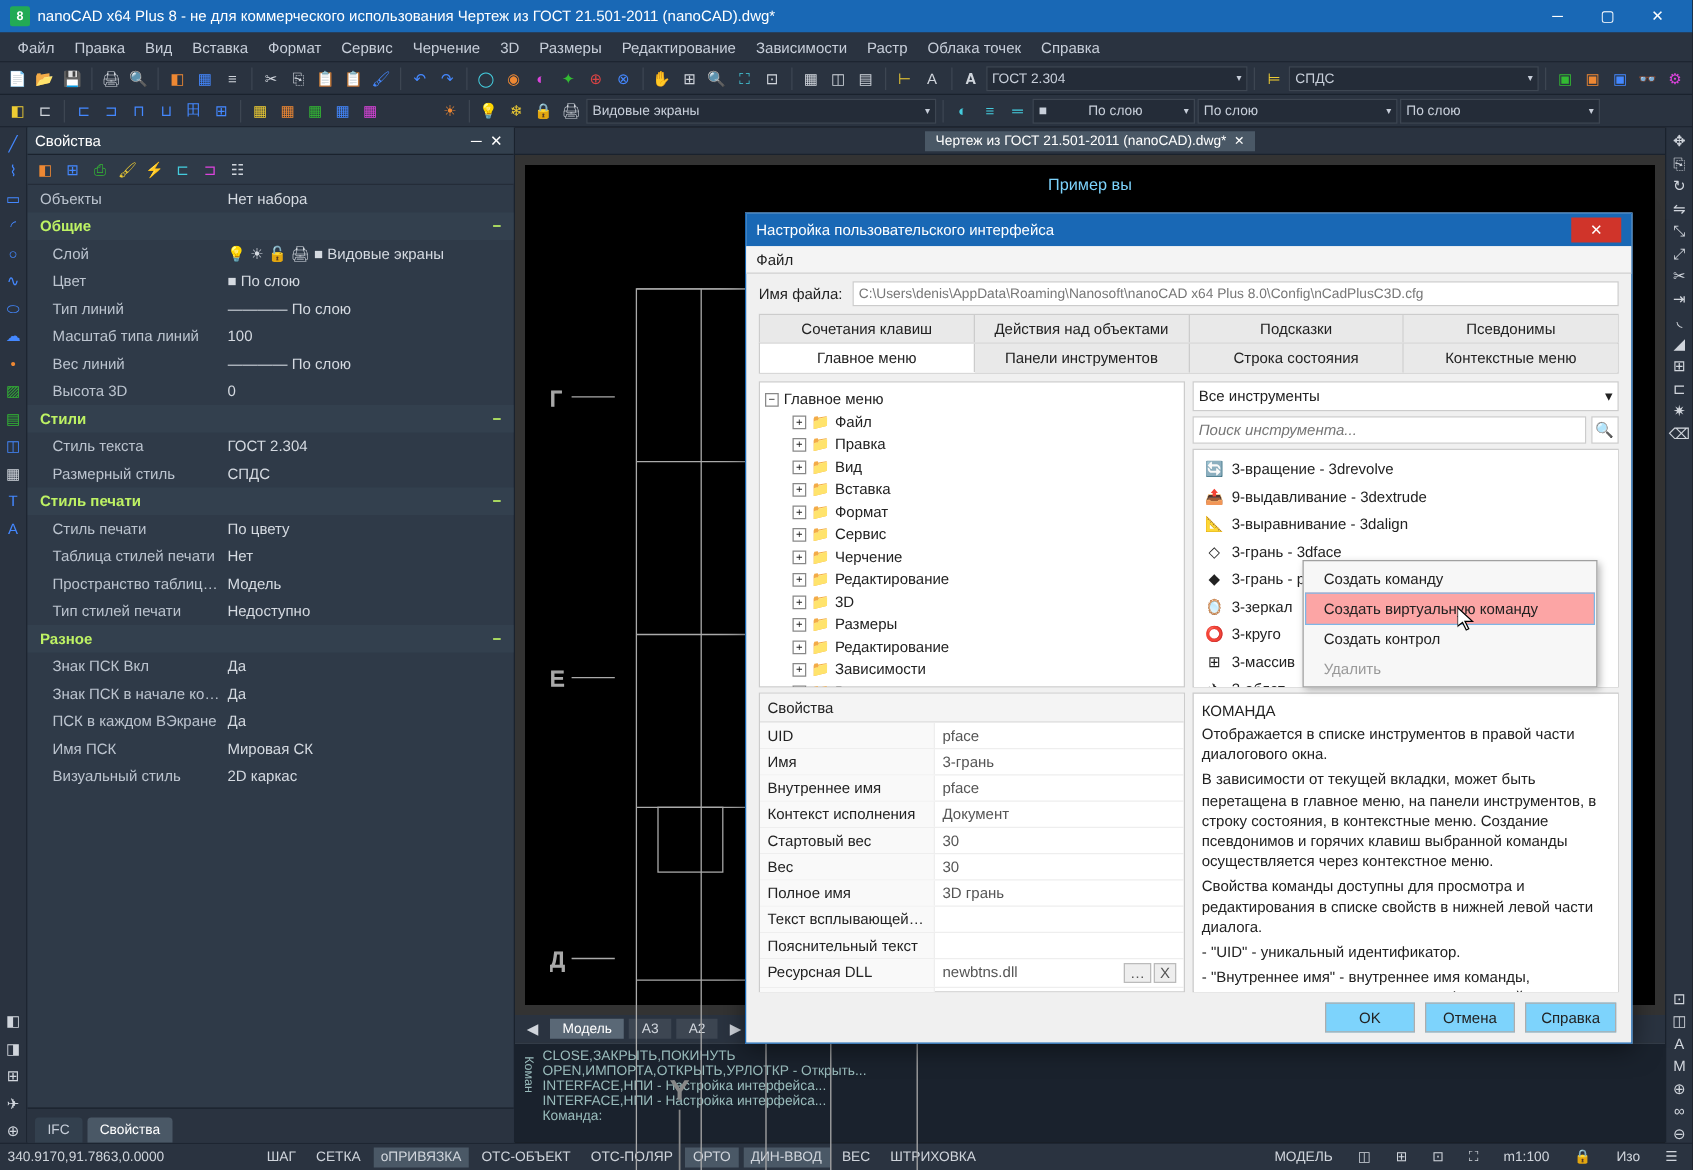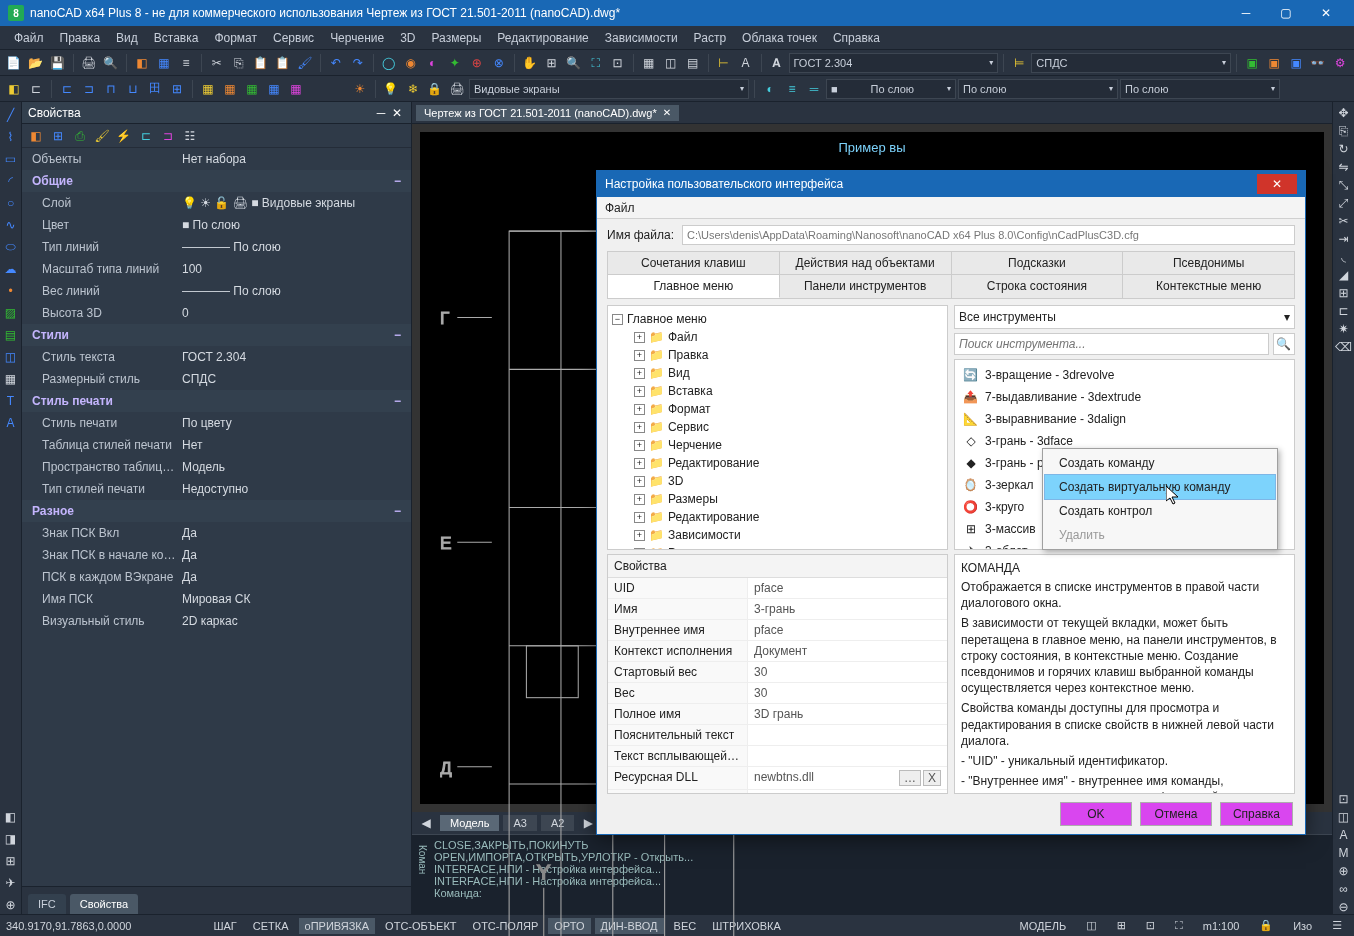--- a/index.html
+++ b/index.html
@@ -29,31 +29,31 @@
 .left-rail .rail-btn { width: 18px; height: 18px; display:flex;align-items:center;justify-content:center; }
 .right-rail { width: 22px; background: #2a3340; display: flex; flex-direction: column; align-items: center; padding-top: 4px; gap: 4px; border-left:1px solid #1a222d;}
 
 
 .props-panel { width: 390px; background: #2f3a48; display: flex; flex-direction: column; border-right: 1px solid #1a222d;}
 .props-header { height: 22px; background: #33404e; display: flex; align-items: center; padding: 0 6px; font-size: 12px; color: #fff; border-bottom:1px solid #1a222d;}
 .props-header .spacer { flex: 1; }
 .props-header .hx { width: 16px; height:16px; display:flex;align-items:center;justify-content:center; }
 .props-toolbar { height: 24px; background: #2f3a48; display: flex; align-items: center; padding: 0 4px; gap:2px; border-bottom:1px solid #242c38;}
 .props-row { display: flex; align-items: center; height: 22px; padding: 0 10px; }
-.props-row.group { background: #33404e; font-weight: bold; color:#c4b5fd; justify-content: space-between;}
+.props-row.group { background: #33404e; font-weight: bold; color:#bef264; justify-content: space-between;}
 .props-row .plabel { flex: 0 0 150px; color: #bcc4cf; padding-left: 10px; overflow:hidden;text-overflow:ellipsis;white-space:nowrap;}
 .props-row .pvalue { flex: 1; color: #d5dae1; overflow:hidden;text-overflow:ellipsis;white-space:nowrap;}
 .props-body { flex:1; overflow:auto; }
 .props-tabs { height: 28px; background: #2a3340; display:flex; align-items:flex-end; padding:0 6px; gap:4px; border-top:1px solid #1a222d;}
 .props-tab { padding:4px 10px; background:#33404e; color:#c8cfda; border-radius:3px 3px 0 0; font-size:11px;}
 .props-tab.active { background:#4a5866; color:#fff;}
 
 
 .draw-area { flex: 1; display: flex; flex-direction: column; background:#111; position:relative;}
-.draw-tab-bar { height:22px; background:#2a3340; display:flex; align-items:center; padding:0 4px; border-bottom:1px solid #1a222d;}
+.draw-tab-bar { height:22px; background:#2a3340; display:flex; align-items:center; padding:0 4px; border-bottom:1px solid #1a222d;justify-content:center;}
 .draw-tab { background:#4a5866; color:#fff; padding:2px 8px; font-size:11px; display:flex; align-items:center; gap:6px;}
 .draw-tab .dtx { font-size:10px; }
 .draw-canvas { flex:1; background:#000; position:relative; border:8px solid #333;}
 .draw-bottom-tabs { height:22px; background:#2a3340; display:flex; align-items:center; padding:0 4px; gap:4px;}
 .draw-bt { background:#3d4652; padding:2px 10px; font-size:11px; }
 .draw-bt.active { background:#5a6876; color:#fff;}
 .cmd-area { height:80px; background:#1a222d; color:#9bb; font-family:Consolas,monospace; font-size:11px; padding:4px 8px; border-top:1px solid #3d4652; overflow:hidden;}
 .cmd-line { white-space:nowrap; overflow:hidden; }
 
 
@@ -94,26 +94,26 @@
 .tools-search { height:22px; display:flex; gap:4px;}
 .tools-search input { flex:1; border:1px solid #ccc; padding:0 4px; font-size:12px; font-style:italic; color:#888;}
 .tools-search .sicon { width:22px; border:1px solid #ccc; display:flex;align-items:center;justify-content:center; background:#fff;}
 .tools-list { border:1px solid #ccc; background:#fff; flex:1; overflow:auto; padding:4px; min-height:180px;}
 .tool-item { padding:3px 4px; display:flex; align-items:center; gap:6px; font-size:12px;}
 .tool-item .ti-icon { width:16px;height:16px;display:flex;align-items:center;justify-content:center;flex-shrink:0;}
 .desc-box { border:1px solid #ccc; background:#fff; padding:6px; font-size:12px; height:240px; overflow:auto;}
 .desc-box .dtitle { font-size:12px; margin-bottom:4px;}
 .desc-box p { margin-bottom:4px; line-height:1.35;}
 .dlg-footer { height:40px; display:flex; align-items:center; justify-content:flex-end; gap:8px; padding:0 12px;}
-.dlg-btn { min-width:72px; padding:4px 12px; background:#d946ef; border:1px solid #adadad; font-size:12px; text-align:center;}
+.dlg-btn { min-width:72px; padding:4px 12px; background:#7dd3fc; border:1px solid #adadad; font-size:12px; text-align:center;}
 
 
 .ctx-menu { position:absolute; left:1042px; top:448px; width:236px; background:#f7f7f7; border:1px solid #a0a0a0; box-shadow:2px 2px 6px rgba(0,0,0,0.3); padding:2px; z-index:100;}
 .ctx-item { padding:5px 14px; font-size:12px; color:#222;}
-.ctx-item.hl { background:#7dd3fc; border:1px solid #7eb6e6; margin:-1px;}
+.ctx-item.hl { background:#fca5a5; border:1px solid #7eb6e6; margin:-1px;}
 .ctx-item.dis { color:#999;}
 
 
 .cursor { position:absolute; left:1166px; top:486px; z-index:200; pointer-events:none;}
 
 
 .ic-red{color:#d44;} .ic-grn{color:#3b3;} .ic-blu{color:#48f;} .ic-yel{color:#ec3;} .ic-org{color:#e83;} .ic-cyn{color:#4cd;} .ic-mag{color:#d4d;}
 
 
 .mock-plan { position:absolute; inset:30px 20px; }
@@ -628,25 +628,25 @@
             </div>
             <div class="dpr">
               <div class="dk">Вес</div>
               <div class="dv">30</div>
             </div>
             <div class="dpr">
               <div class="dk">Полное имя</div>
               <div class="dv">3D грань</div>
             </div>
             <div class="dpr">
+              <div class="dk">Текст всплывающей…</div>
+              <div class="dv"></div>
+            </div>
+            <div class="dpr">
               <div class="dk">Пояснительный текст</div>
-              <div class="dv"></div>
-            </div>
-            <div class="dpr">
-              <div class="dk">Текст всплывающей…</div>
               <div class="dv"></div>
             </div>
             <div class="dpr">
               <div class="dk">Ресурсная DLL</div>
               <div class="dv" style="display:flex">
                 <span style="flex:1">newbtns.dll</span>
                 <span style="border:1px solid #bbb;padding:0 4px;background:#eee;margin-left:4px">…</span>
                 <span style="border:1px solid #bbb;padding:0 4px;background:#eee;margin-left:2px">X</span>
               </div>
             </div>
@@ -668,21 +668,21 @@
         <input type="text" placeholder="Поиск инструмента..." style="">
         <div class="sicon">🔍</div>
       </div>
       <div class="tools-list" id="tools-list">
           <div class="tool-item">
             <span class="ti-icon">🔄</span>
             <span>3-вращение - 3drevolve</span>
           </div>
           <div class="tool-item">
             <span class="ti-icon">📤</span>
-            <span>7-выдавливание - 3dextrude</span>
+            <span>9-выдавливание - 3dextrude</span>
           </div>
           <div class="tool-item">
             <span class="ti-icon">📐</span>
             <span>3-выравнивание - 3dalign</span>
           </div>
           <div class="tool-item">
             <span class="ti-icon">◇</span>
             <span>3-грань - 3dface</span>
           </div>
           <div class="tool-item">

